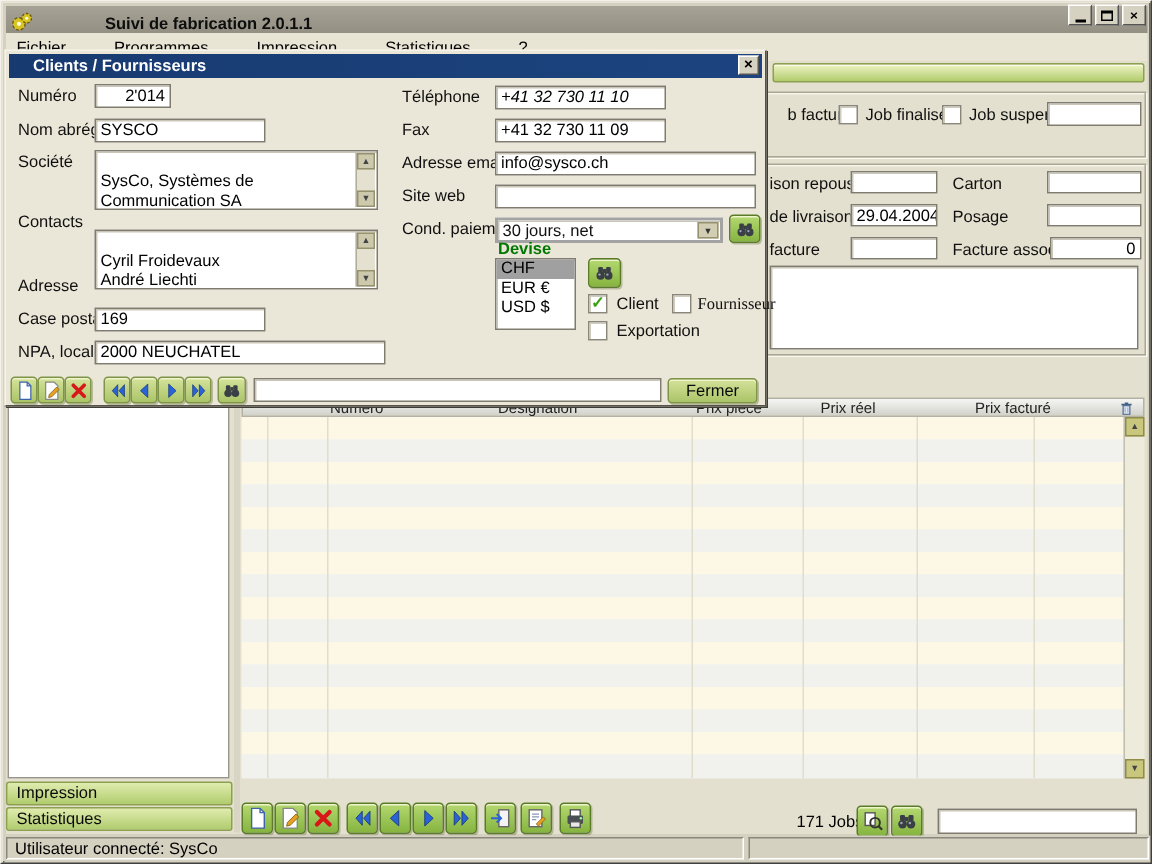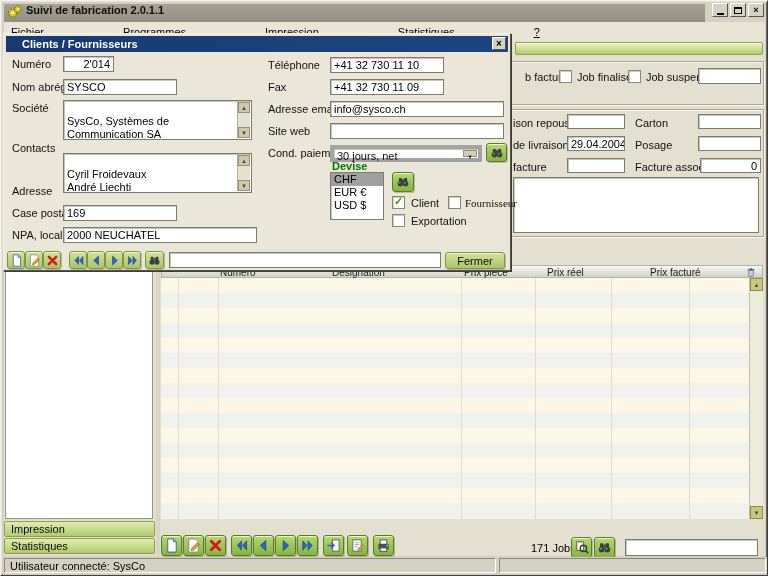--- a/index.html
+++ b/index.html
@@ -6,32 +6,32 @@
   html,body { background:#808080; }
   body { font-family:"Liberation Sans", sans-serif; font-size:11px; color:#111; }
   .screen { position:relative; width:768px; height:576px; background:#d5d1c0;
             border:1px solid #f4f2e8; border-right-color:#404040; border-bottom-color:#404040;
             box-shadow: inset 1px 1px 0 #e8e5d6, inset -1px -1px 0 #6a685e; overflow:hidden; }
   .abs { position:absolute; }
   .lbl { position:absolute; white-space:nowrap; color:#101010; }
   .frag { position:absolute; white-space:nowrap; color:#101010; }
 
   
-  .titlebar { position:absolute; left:3px; top:3px; width:701px; height:18px;
-              background:linear-gradient(180deg,#a6a296,#938f83); display:flex; align-items:flex-start; }
+  .titlebar { position:absolute; left:3px; top:3px; width:761px; height:18px;
+              background:linear-gradient(180deg,#a6a296,#938f83); display:flex; align-items:flex-end;gap:44px; }
   .titlebar .title { font-weight:bold; color:#0d0d0d; margin-left:4px; }
   .appicon { width:15px; height:15px; margin-left:3px; }
   .winbtn { position:absolute; top:2px; width:16px; height:14px; background:#d6d2c2;
             border:1px solid #fff; border-right-color:#555; border-bottom-color:#555;
             display:flex; align-items:center; justify-content:center; font-size:9px; font-weight:bold; color:#000; }
   .glyph-min { width:7px; height:2px; background:#000; margin-top:8px; }
   .glyph-max { width:8px; height:7px; border:1px solid #000; border-top-width:2px; }
 
   
-  .menubar { position:absolute; left:3px; top:21px; width:761px; height:19px; background:#e9e5d5; display:flex; align-items:center;gap:47px; }
+  .menubar { position:absolute; left:3px; top:21px; width:761px; height:19px; background:#e9e5d5; display:flex; align-items:center; }
   .menuitem { padding:2px 7px; color:#000; }
   .menuitem u { text-decoration:underline; }
 
   .clientarea { position:absolute; left:3px; top:40px; width:761px; height:515px; background:#e4e0cf; }
 
   
   .inp { position:absolute; background:#fff; border:1px solid #7f7c6f;
          box-shadow: inset 1px 1px 0 #c9c6b8; font-size:11px; padding:1px 3px; line-height:12px; color:#000; overflow:hidden; white-space:nowrap; }
   .inp.right { text-align:right; }
   .tarea { white-space:pre-line; line-height:13px; }
@@ -67,21 +67,21 @@
   .dlg-title { position:absolute; left:2px; top:2px; right:2px; height:16px;
                background:linear-gradient(90deg,#173a70,#1d4480); color:#fff; font-weight:bold;
                padding:2px 16px; }
   .dlg-close { position:absolute; top:3px; right:4px; width:14px; height:13px; background:#d6d2c2;
                border:1px solid #fff; border-right-color:#555; border-bottom-color:#555;
                font-size:10px; font-weight:bold; text-align:center; line-height:11px; color:#000; }
   .devise-lbl { position:absolute; font-weight:bold; }
   .listbox { position:absolute; background:#fff; border:1px solid #7f7c6f; box-shadow: inset 1px 1px 0 #c9c6b8; }
   .lopt { height:13px; padding:0 3px; line-height:13px; color:#000; }
   .lopt.selected { background:#a0a0a0; }
-  .combo { position:absolute; background:#fff; border:4px solid #a3a3a3; box-shadow: inset 1px 1px 0 #c9c6b8; }
+  .combo { position:absolute; background:#fff; border:2px solid #a3a3a3; box-shadow: inset 1px 1px 0 #c9c6b8; }
   .combo .val { position:absolute; left:3px; top:1px; }
   .combo .drop { position:absolute; right:1px; top:1px; bottom:1px; width:14px; background:#d2ceb4;
                  border:1px solid #96926e; font-size:6px; color:#333; text-align:center; line-height:12px; }
 
   
   .thead { position:absolute; left:160px; top:264px; width:602px; height:13px;
            background:linear-gradient(180deg,#f5f5f3,#d2d2cb); border:1px solid #b4b2a4; }
   .th { position:absolute; top:1px; font-size:10px; color:#222; white-space:nowrap; }
   .trows { position:absolute; left:160px; top:277px; width:588px; height:241px; overflow:hidden; background:#f1f1ee; }
   .trow { height:15px; }
@@ -328,21 +328,21 @@
 
     <span class="lbl" style="left:8px; top:151px;">Adresse</span>
 
     <span class="lbl" style="left:8px; top:173px;">Case postale</span>
     <div class="inp" style="left:59px; top:171px; width:114px; height:16px;">169</div>
 
     <span class="lbl" style="left:8px; top:195px;">NPA, localité</span>
     <div class="inp" style="left:59px; top:193px; width:194px; height:16px;">2000 NEUCHATEL</div>
 
     <span class="lbl" style="left:264px; top:25px;">Téléphone</span>
-    <div class="inp" style="left:326px; top:23px; width:114px; height:16px;">+41 32 730 11 10</div>
+    <div class="inp" style="left:326px; top:23px; width:114px; height:16px;font-style:italic;">+41 32 730 11 10</div>
 
     <span class="lbl" style="left:264px; top:47px;">Fax</span>
     <div class="inp" style="left:326px; top:45px; width:114px; height:16px;">+41 32 730 11 09</div>
 
     <span class="lbl" style="left:264px; top:69px;">Adresse email</span>
     <div class="inp" style="left:326px; top:67px; width:174px; height:16px;">info@sysco.ch</div>
 
     <span class="lbl" style="left:264px; top:91px;">Site web</span>
     <div class="inp" style="left:326px; top:89px; width:174px; height:16px;"></div>
 

